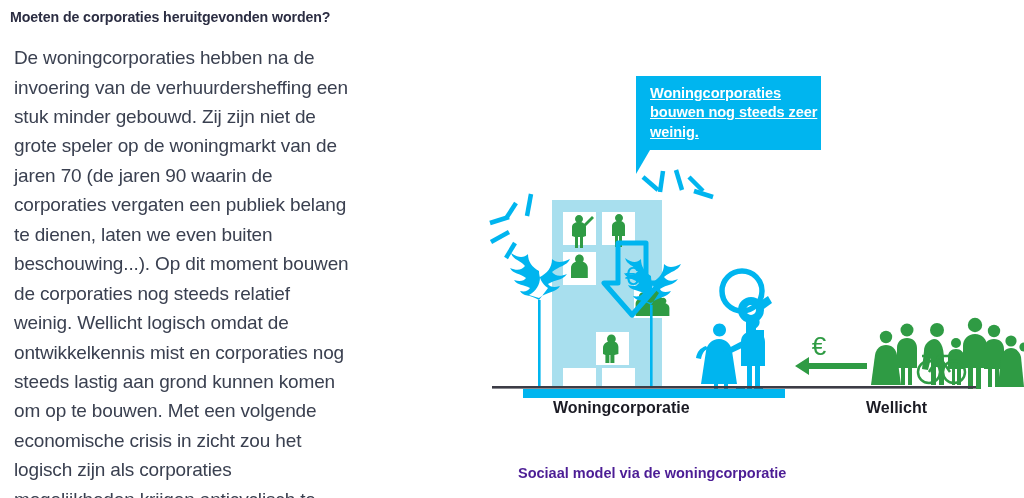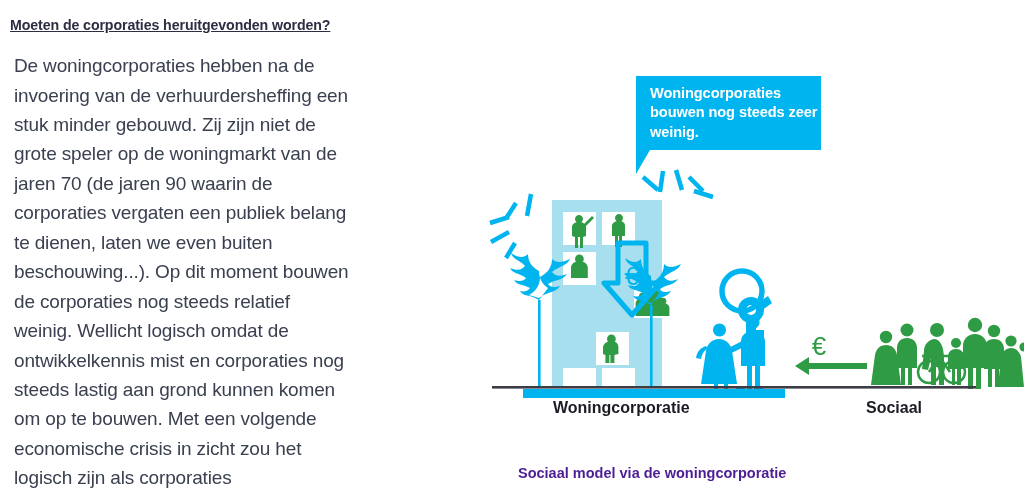--- a/index.html
+++ b/index.html
@@ -21,23 +21,22 @@
     position: absolute;
     left: 10px;
     top: 4px;
     width: 345px;
   }
   #article-heading {
     font-size: 14.2px;
     font-weight: bold;
     line-height: 1.35;
     color: #2b2d42;
-    margin: 12px 0 16px 0;
+    margin: 4px 0 16px 0;
     letter-spacing: -0.1px;
-    text-decoration: underline;
   }
   #article-body {
     font-size: 19px;
     line-height: 1.55;
     color: #3a4050;
     margin: 4px;
     letter-spacing: -0.15px;
   }
 
   
@@ -82,20 +81,21 @@
   #speech-bubble-text {
     position: absolute;
     left: 14px;
     top: 8px;
     width: 168px;
     font-size: 14.6px;
     font-weight: bold;
     line-height: 1.32;
     color: #ffffff;
     letter-spacing: -0.1px;
+    text-decoration: underline;
   }
   #speech-bubble-tail {
     position: absolute;
     left: 636px;
     top: 150px;
     width: 0;
     height: 0;
     border-left: 14px solid #00b5ef;
     border-bottom: 24px solid transparent;
   }
@@ -239,14 +239,14 @@
     <rect x="53" y="389" width="262" height="9" fill="#00b5ef"></rect>
   </svg>
 </div>
 
 <div id="speech-bubble">
   <div id="speech-bubble-text">Woningcorporaties bouwen nog steeds zeer weinig.</div>
 </div>
 <div id="speech-bubble-tail"></div>
 
 <div class="illus-label" id="label-woningcorporatie">Woningcorporatie</div>
-<div class="illus-label" id="label-huurders">Sociaal</div>
+<div class="illus-label" id="label-huurders">Wellicht</div>
 <div id="caption">Sociaal model via de woningcorporatie</div>
 
 </body></html>

